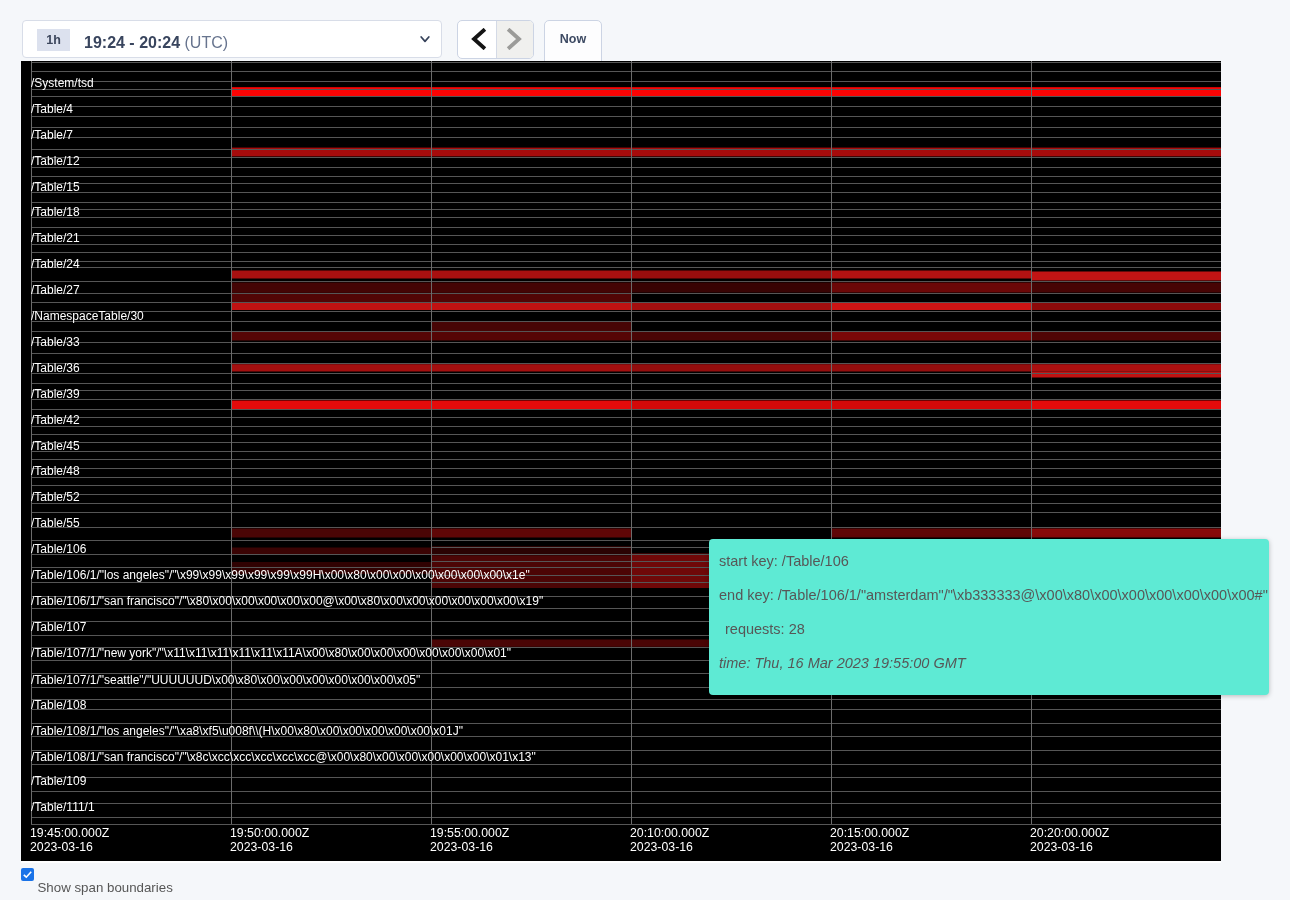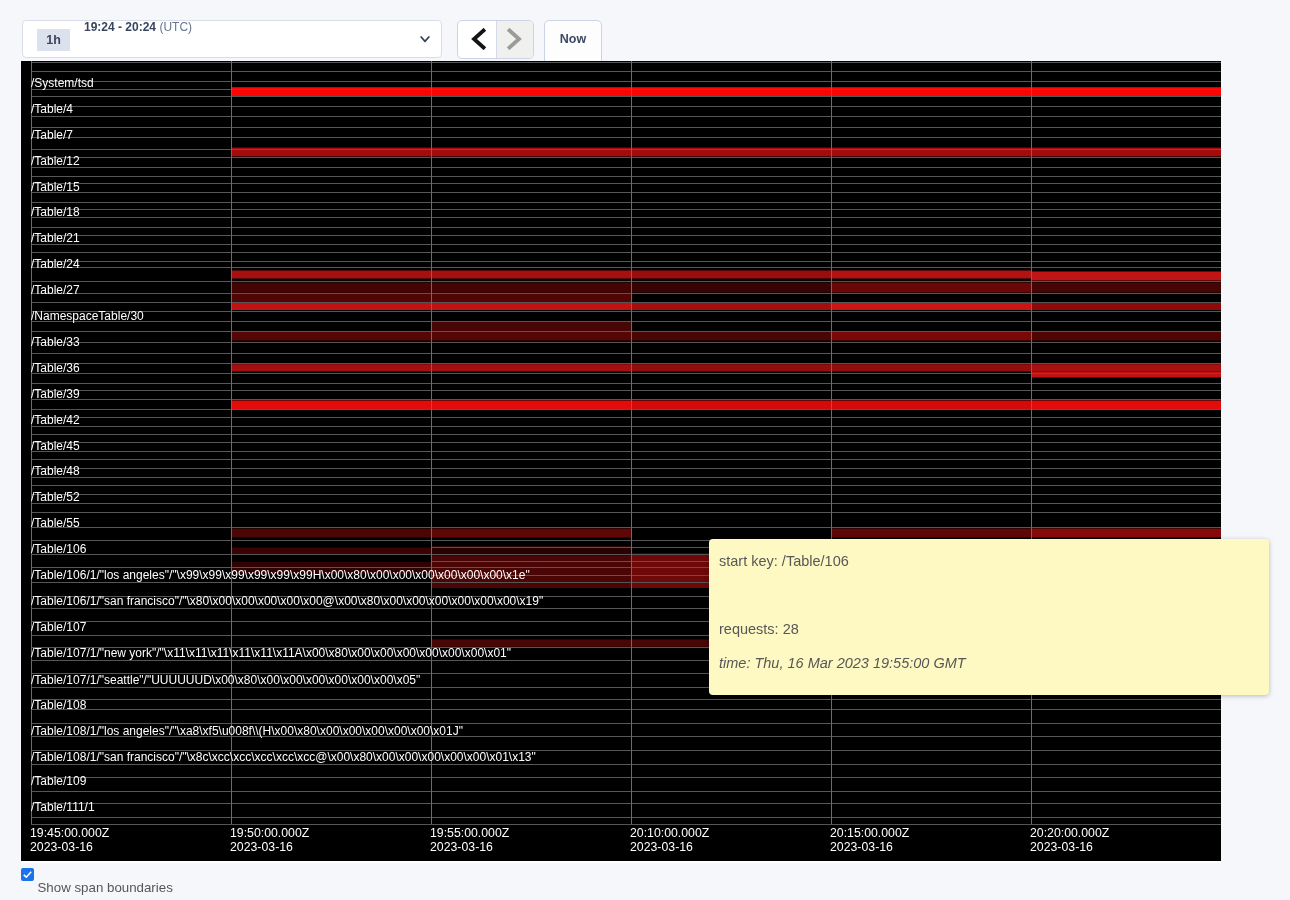--- a/index.html
+++ b/index.html
@@ -6,21 +6,21 @@
 html,body { width:1290px; height:900px; background:#f5f7fa; font-family:"Liberation Sans",sans-serif; }
 #page { position:relative; width:1290px; height:900px; overflow:hidden; }
 .abs { position:absolute; }
 </style>
 </head>
 <body>
 <div id="page">
 
 <div class="abs" style="left:22px;top:20px;width:420px;height:38px;background:#ffffff;border:1px solid #d8dde8;border-radius:4px;"></div>
 <div class="abs" style="left:37px;top:29px;width:33px;height:22px;background:#dce1ee;border-radius:0;color:#3c465c;font-size:12.5px;font-weight:bold;text-align:center;line-height:22px;">1h</div>
-<div class="abs" style="left:84px;top:20px;font-size:12px;line-height:15px;text-align:right;"><span style="font-weight:bold;color:#39455e;">19:24 - 20:24</span> <span style="color:#67748e;">(UTC)</span></div>
+<div class="abs" style="left:84px;top:35px;font-size:16px;line-height:15px;text-align:right;"><span style="font-weight:bold;color:#39455e;">19:24 - 20:24</span> <span style="color:#67748e;">(UTC)</span></div>
 <svg class="abs" style="left:419.5px;top:36px" width="10" height="7" viewBox="0 0 10 7">
       <path d="M1.2 1 L5 5.4 L8.8 1" fill="none" stroke="#36425a" stroke-width="1.7" stroke-linecap="round" stroke-linejoin="round"></path>
     </svg>
 
 <div class="abs" style="left:457px;top:20px;width:77px;height:39px;border:1px solid #ccd4e4;border-radius:5px;background:#ffffff;overflow:hidden;">
   <div class="abs" style="left:38px;top:0;width:39px;height:39px;background:#f0f0ee;border-left:1px solid #d4dae6;"></div>
 </div>
 <svg class="abs" style="left:469px;top:28px" width="18" height="22" viewBox="0 0 18 22">
       <path d="M14.5 2.5 L5 11 L14.5 19.5" fill="none" stroke="#141414" stroke-width="3.8" stroke-linecap="square"></path>
     </svg>
@@ -194,23 +194,24 @@
 <text x="609" y="790.0">2023-03-16</text>
 <text x="809" y="775.5">20:15:00.000Z</text>
 <text x="809" y="790.0">2023-03-16</text>
 <text x="1009" y="775.5">20:20:00.000Z</text>
 <text x="1009" y="790.0">2023-03-16</text>
 </g>
 </svg>
 
 <div class="abs" style="left:21px;top:861px;width:1200px;height:1.5px;background:#ffffff;"></div>
 
-<div class="abs" style="left:709px;top:539px;width:560px;height:156px;background:#fef9c3;border-radius:4px;box-shadow:0 1px 5px rgba(0,0,0,0.25);color:#575757;font-size:14.5px;">
+<div class="abs" style="left:709px;top:539px;width:560px;height:156px;background:#5eead4;border-radius:4px;box-shadow:0 1px 5px rgba(0,0,0,0.25);color:#575757;font-size:14.5px;">
   <div class="abs" style="left:10px;top:14px;white-space:pre;">start key: /Table/106</div>
-  <div class="abs" style="left:10px;top:82px;white-space:pre;">requests: 28</div>
+  <div class="abs" style="left:10px;top:48px;white-space:pre;">end key: /Table/106/1/"amsterdam"/"\xb333333@\x00\x80\x00\x00\x00\x00\x00\x00#"</div>
+  <div class="abs" style="left:16px;top:82px;white-space:pre;">requests: 28</div>
   <div class="abs" style="left:10px;top:116px;white-space:pre;font-style:italic;">time: Thu, 16 Mar 2023 19:55:00 GMT</div>
 </div>
 
 <div class="abs" style="left:21px;top:868px;width:13px;height:13px;background:#1a73e8;border-radius:2px;"></div>
 <svg class="abs" style="left:21px;top:868px" width="13" height="13" viewBox="0 0 13 13">
       <path d="M2.8 6.8 L5.3 9.2 L10.2 3.8" fill="none" stroke="#ffffff" stroke-width="1.6"></path>
     </svg>
 <div class="abs" style="left:37.5px;top:868px;font-size:13.3px;color:#565656;margin-top:12px;">Show span boundaries</div>
 
 </div>

